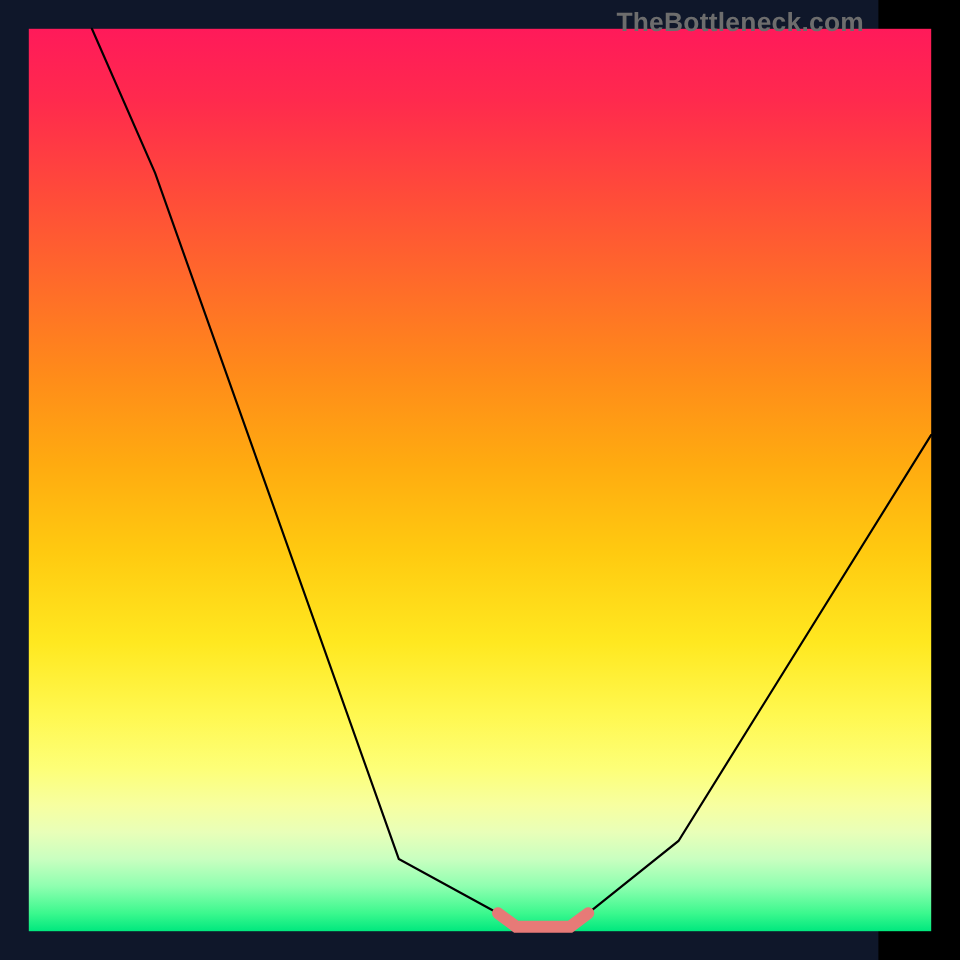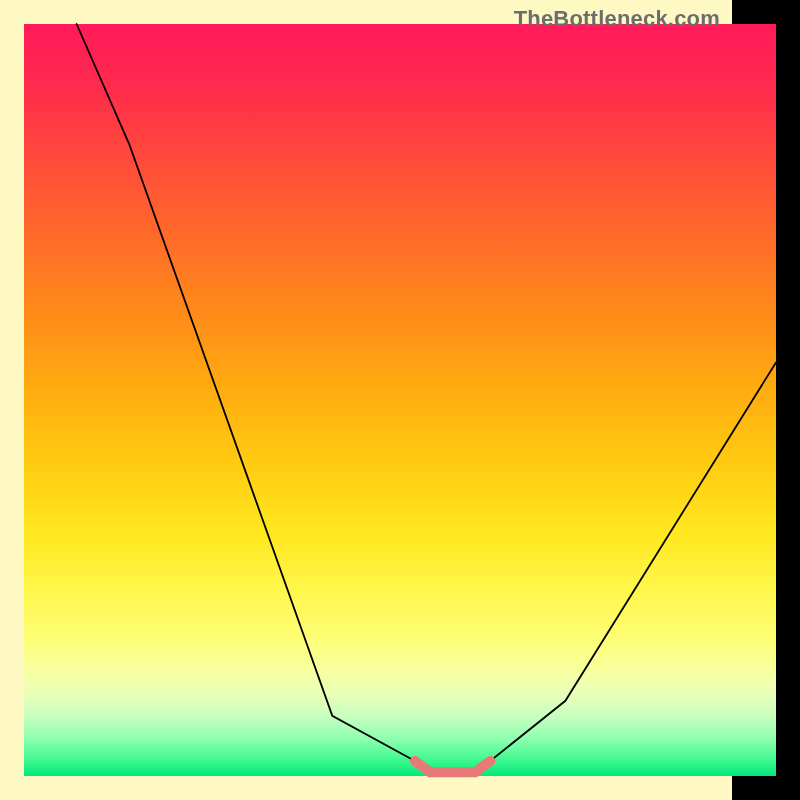--- a/index.html
+++ b/index.html
@@ -7,21 +7,21 @@
     padding: 0;
     width: 800px;
     height: 800px;
     background: #000;
     overflow: hidden;
   }
   .stage {
     position: relative;
     width: 732px;
     height: 800px;
-    background: #fef9c3;
+    background: #0f172a;
   }
   .gradient {
     position: absolute;
     left: 24px;
     top: 24px;
     width: 752px;
     height: 752px;
     background: linear-gradient(
       to bottom,
       #ff1a5a 0%,

